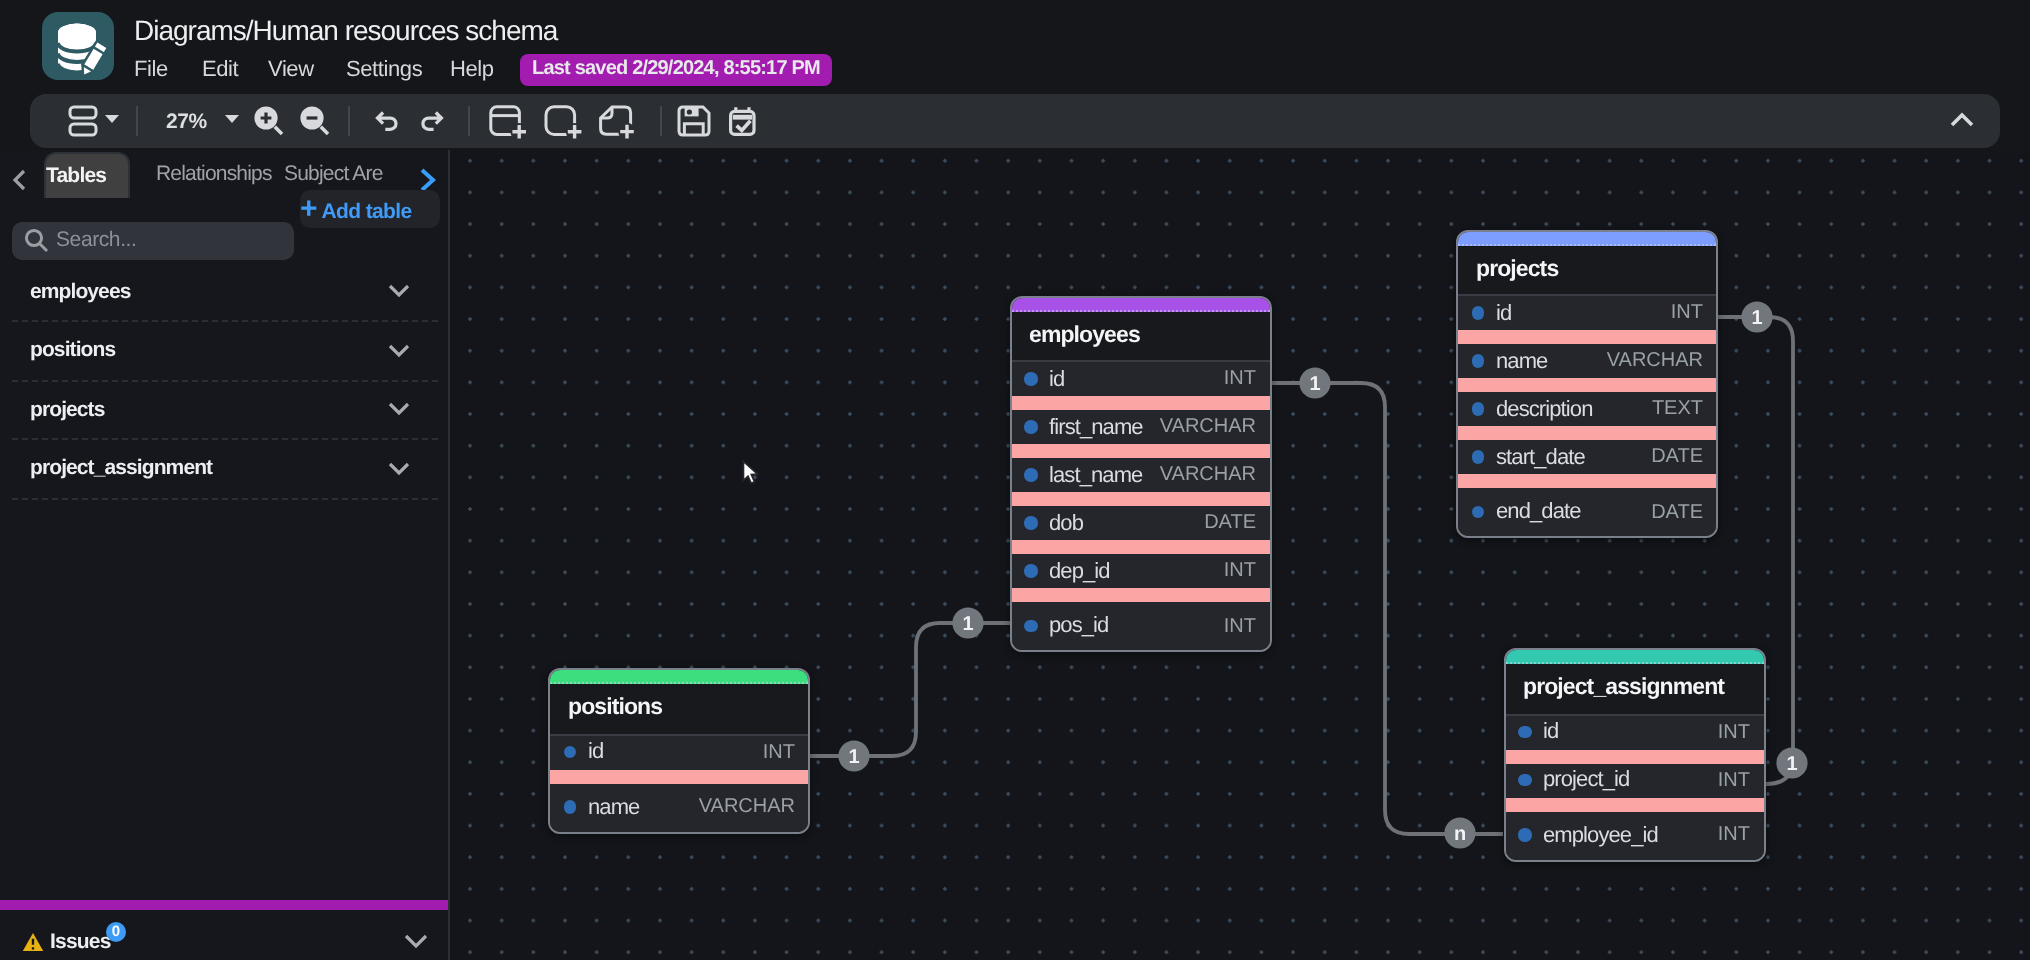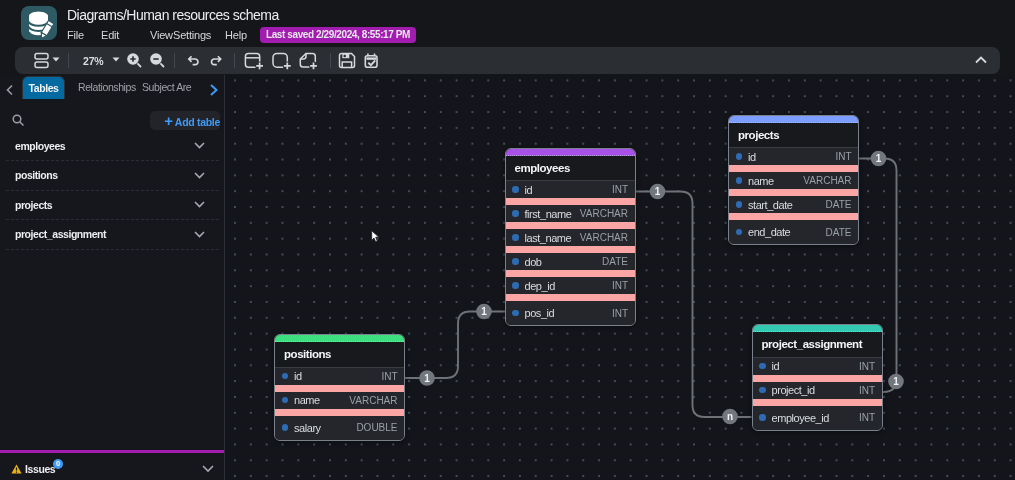--- a/index.html
+++ b/index.html
@@ -14,31 +14,31 @@
   #chip { left:260px; top:27px; height:16px; background:#a21caf; border-radius:4px;
           color:#e8e9eb; font-size:10px; font-weight:bold; line-height:16px; padding:0 6px; letter-spacing:-0.4px; }
 
   
   #toolbar { left:15px; top:47px; width:985px; height:27px; background:#2b2e33; border-radius:8px; }
   #zoomtxt { position:absolute; left:68px; top:7.5px; font-size:10.5px; color:#dcdee0; font-weight:bold; letter-spacing:-0.2px;}
 
   
   #sidebar { left:0; top:75px; width:225px; height:405px; background:#15171c; border-right:1px solid #2c2f35; }
   .tab { position:absolute; top:2px; height:21px; line-height:21px; font-size:10.5px; color:#9fa2a8; letter-spacing:-0.4px; }
-  #tabactive { position:absolute; left:22px; top:1px; width:43px; height:23px; background:#0369a1;
+  #tabactive { position:absolute; left:22px; top:1px; width:43px; height:23px; background:#404040;
                border:1px solid #2e3138; border-bottom:none; border-radius:6px 6px 0 0;
-               color:#f2f3f5; font-weight:bold; font-size:10.5px; text-align:center; line-height:22px; letter-spacing:-0.4px; }
+               color:#f2f3f5; font-weight:bold; font-size:10.5px; line-height:22px; letter-spacing:-0.4px; }
   #search { position:absolute; left:6px; top:36px; width:141px; height:19px; background:#31343a;
             border-radius:5px; color:#8c9097; font-size:10.5px; line-height:19px; padding-left:22px; letter-spacing:-0.2px; }
-  #addtbl { position:absolute; left:150px; top:36px; width:70px; height:19px; background:#222429;
-            border-radius:5px; color:#3f9bf7; font-size:10.5px; font-weight:bold; line-height:19px; text-align:right; letter-spacing:-0.3px; }
+  #addtbl { position:absolute; left:150px; top:20px; width:70px; height:19px; background:#222429;
+            border-radius:5px; color:#3f9bf7; font-size:10.5px; font-weight:bold; line-height:19px; text-align:left; letter-spacing:-0.3px; }
   .trow { position:absolute; left:6px; width:213px; height:29.5px; border-bottom:1px dashed #2b2e34;
           display:flex; align-items:center; color:#eceef0; font-size:10.5px; font-weight:bold; padding-left:9px; letter-spacing:-0.45px; }
   .trow svg { margin-left:auto; margin-right:14px; }
-  #issues { position:absolute; left:0; top:375px; width:224px; border-top:3px solid #a21caf; height:30px; }
+  #issues { position:absolute; left:0; top:375px; width:224px; border-top:5px solid #a21caf; height:30px; }
 
   
   #canvas { left:225px; top:75px; width:790px; height:405px; background:#13151a;
     background-image: radial-gradient(circle, rgba(120,155,190,0.42) 0.7px, rgba(120,155,190,0) 1.05px);
     background-size: 15.83px 15.83px; background-position: 2.1px 13.3px; }
 
   
   .tbl { position:absolute; width:131px; border:1px solid #7b818c; border-radius:6px; background:#23252a; box-shadow:0 1px 4px rgba(0,0,0,0.45); }
   .strip { height:7px; border-radius:5px 5px 0 0; border-bottom:1px dotted rgba(205,215,235,0.55); }
   .thead { height:25.5px; background:#17191d; display:flex; align-items:center; padding-left:9px;
@@ -64,21 +64,21 @@
     <g transform="rotate(31 25.5 24)">
       <path d="M 22.3 14.8 h 6.4 v 14 h -6.4 z" fill="#ffffff" stroke="#2e5a64" stroke-width="1.2"></path>
       <path d="M 22.3 28.8 h 6.4 l -3.2 4.8 z" fill="#ffffff" stroke="#2e5a64" stroke-width="1.2"></path>
       <path d="M 22.3 18.4 h 6.4" stroke="#2e5a64" stroke-width="1.2"></path>
     </g>
   </svg>
 </div>
 <div id="title" class="abs">Diagrams/Human resources schema</div>
 <div class="abs menu" style="left:67px;">File</div>
 <div class="abs menu" style="left:101px;">Edit</div>
-<div class="abs menu" style="left:150px;">View</div>
+<div class="abs menu" style="left:134px;">View</div>
 <div class="abs menu" style="left:173px;">Settings</div>
 <div class="abs menu" style="left:225px;">Help</div>
 <div id="chip" class="abs">Last saved 2/29/2024, 8:55:17 PM</div>
 
 <div id="toolbar" class="abs">
   <svg width="985" height="27">
     <g fill="none" stroke="#d7d9dc" stroke-width="1.5">
 
       <rect x="20" y="6.5" width="13" height="5.5" rx="2"></rect>
       <rect x="20" y="15" width="13" height="5.5" rx="2"></rect>
@@ -141,20 +141,21 @@
 <div id="sidebar" class="abs">
   <svg width="20" height="12" style="position:absolute;left:4px;top:9px;">
     <path d="M 8 1.5 L 3.5 6 L 8 10.5" fill="none" stroke="#9b9ea4" stroke-width="1.6"></path>
   </svg>
   <div class="tab" style="left:78px;">Relationships</div>
   <div class="tab" style="left:142px;">Subject Are</div>
   <svg width="14" height="14" style="position:absolute;left:207px;top:8px;">
     <path d="M 4 2 L 9.5 7 L 4 12" fill="none" stroke="#3b9cf8" stroke-width="2"></path>
   </svg>
   <div id="tabactive">Tables</div>
+  <div id="search">Search...</div>
   <svg width="13" height="13" style="position:absolute;left:12px;top:39px;">
     <circle cx="5" cy="5" r="3.8" fill="none" stroke="#9b9ea4" stroke-width="1.5"></circle>
     <path d="M 8 8 L 11.5 11.5" stroke="#9b9ea4" stroke-width="1.5"></path>
   </svg>
   <div id="addtbl"><span style="font-size:15px;font-weight:bold;color:#3e9cf8;">+</span> Add table</div>
   <div class="trow" style="top:56.5px;">employees<svg width="11" height="7">
         <path d="M 1 1 L 5.5 5.5 L 10 1" fill="none" stroke="#a7aab0" stroke-width="1.6"></path>
       </svg></div>
   <div class="trow" style="top:86px;">positions<svg width="11" height="7">
         <path d="M 1 1 L 5.5 5.5 L 10 1" fill="none" stroke="#a7aab0" stroke-width="1.6"></path>
@@ -211,29 +212,29 @@
     <div class="frow"><span class="fdot"></span>last_name<span class="ftyp">VARCHAR</span></div>
     <div class="frow"><span class="fdot"></span>dob<span class="ftyp">DATE</span></div>
     <div class="frow"><span class="fdot"></span>dep_id<span class="ftyp">INT</span></div>
     <div class="frow"><span class="fdot"></span>pos_id<span class="ftyp">INT</span></div>
   </div>
   <div class="tbl" style="left:503px; top:39.5px;">
     <div class="strip" style="background:#7d9dff;"></div>
     <div class="thead">projects</div>
     <div class="frow"><span class="fdot"></span>id<span class="ftyp">INT</span></div>
     <div class="frow"><span class="fdot"></span>name<span class="ftyp">VARCHAR</span></div>
+    <div class="frow"><span class="fdot"></span>description<span class="ftyp">TEXT</span></div>
     <div class="frow"><span class="fdot"></span>start_date<span class="ftyp">DATE</span></div>
     <div class="frow"><span class="fdot"></span>end_date<span class="ftyp">DATE</span></div>
   </div>
   <div class="tbl" style="left:49px; top:259px;">
     <div class="strip" style="background:#3cde7e;"></div>
     <div class="thead">positions</div>
     <div class="frow"><span class="fdot"></span>id<span class="ftyp">INT</span></div>
     <div class="frow"><span class="fdot"></span>name<span class="ftyp">VARCHAR</span></div>
-    <div class="frow"><span class="fdot"></span>salary<span class="ftyp">DOUBLE</span></div>
   </div>
   <div class="tbl" style="left:526.5px; top:249px;">
     <div class="strip" style="background:#32c9b0;"></div>
     <div class="thead">project_assignment</div>
     <div class="frow"><span class="fdot"></span>id<span class="ftyp">INT</span></div>
     <div class="frow"><span class="fdot"></span>project_id<span class="ftyp">INT</span></div>
     <div class="frow"><span class="fdot"></span>employee_id<span class="ftyp">INT</span></div>
   </div>
 
   <svg width="12" height="14" style="position:absolute;left:146px;top:154.5px;">

